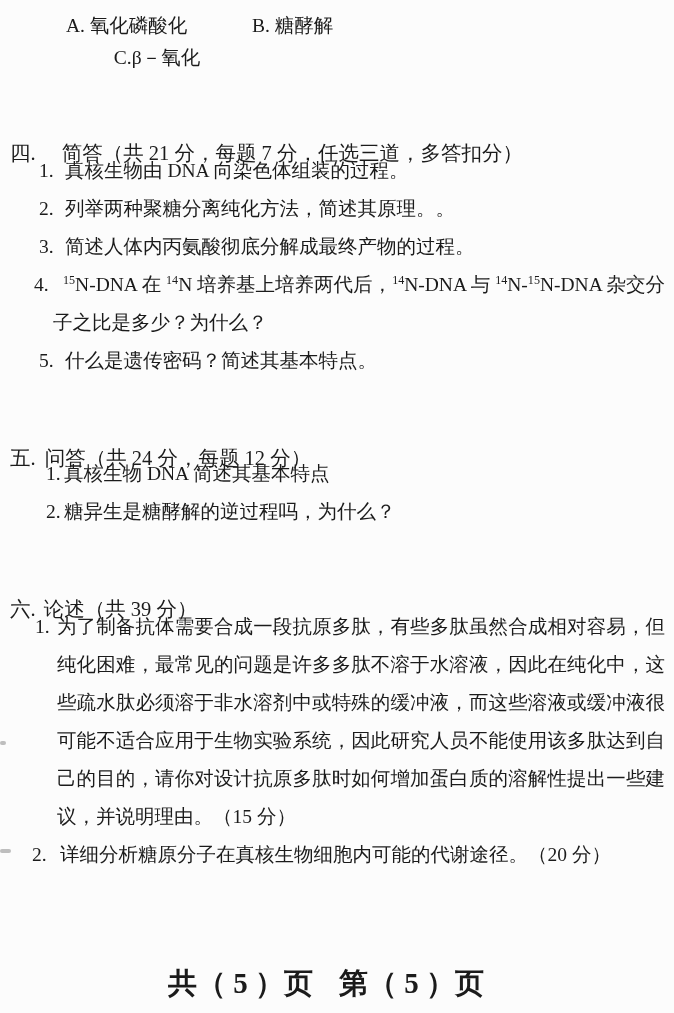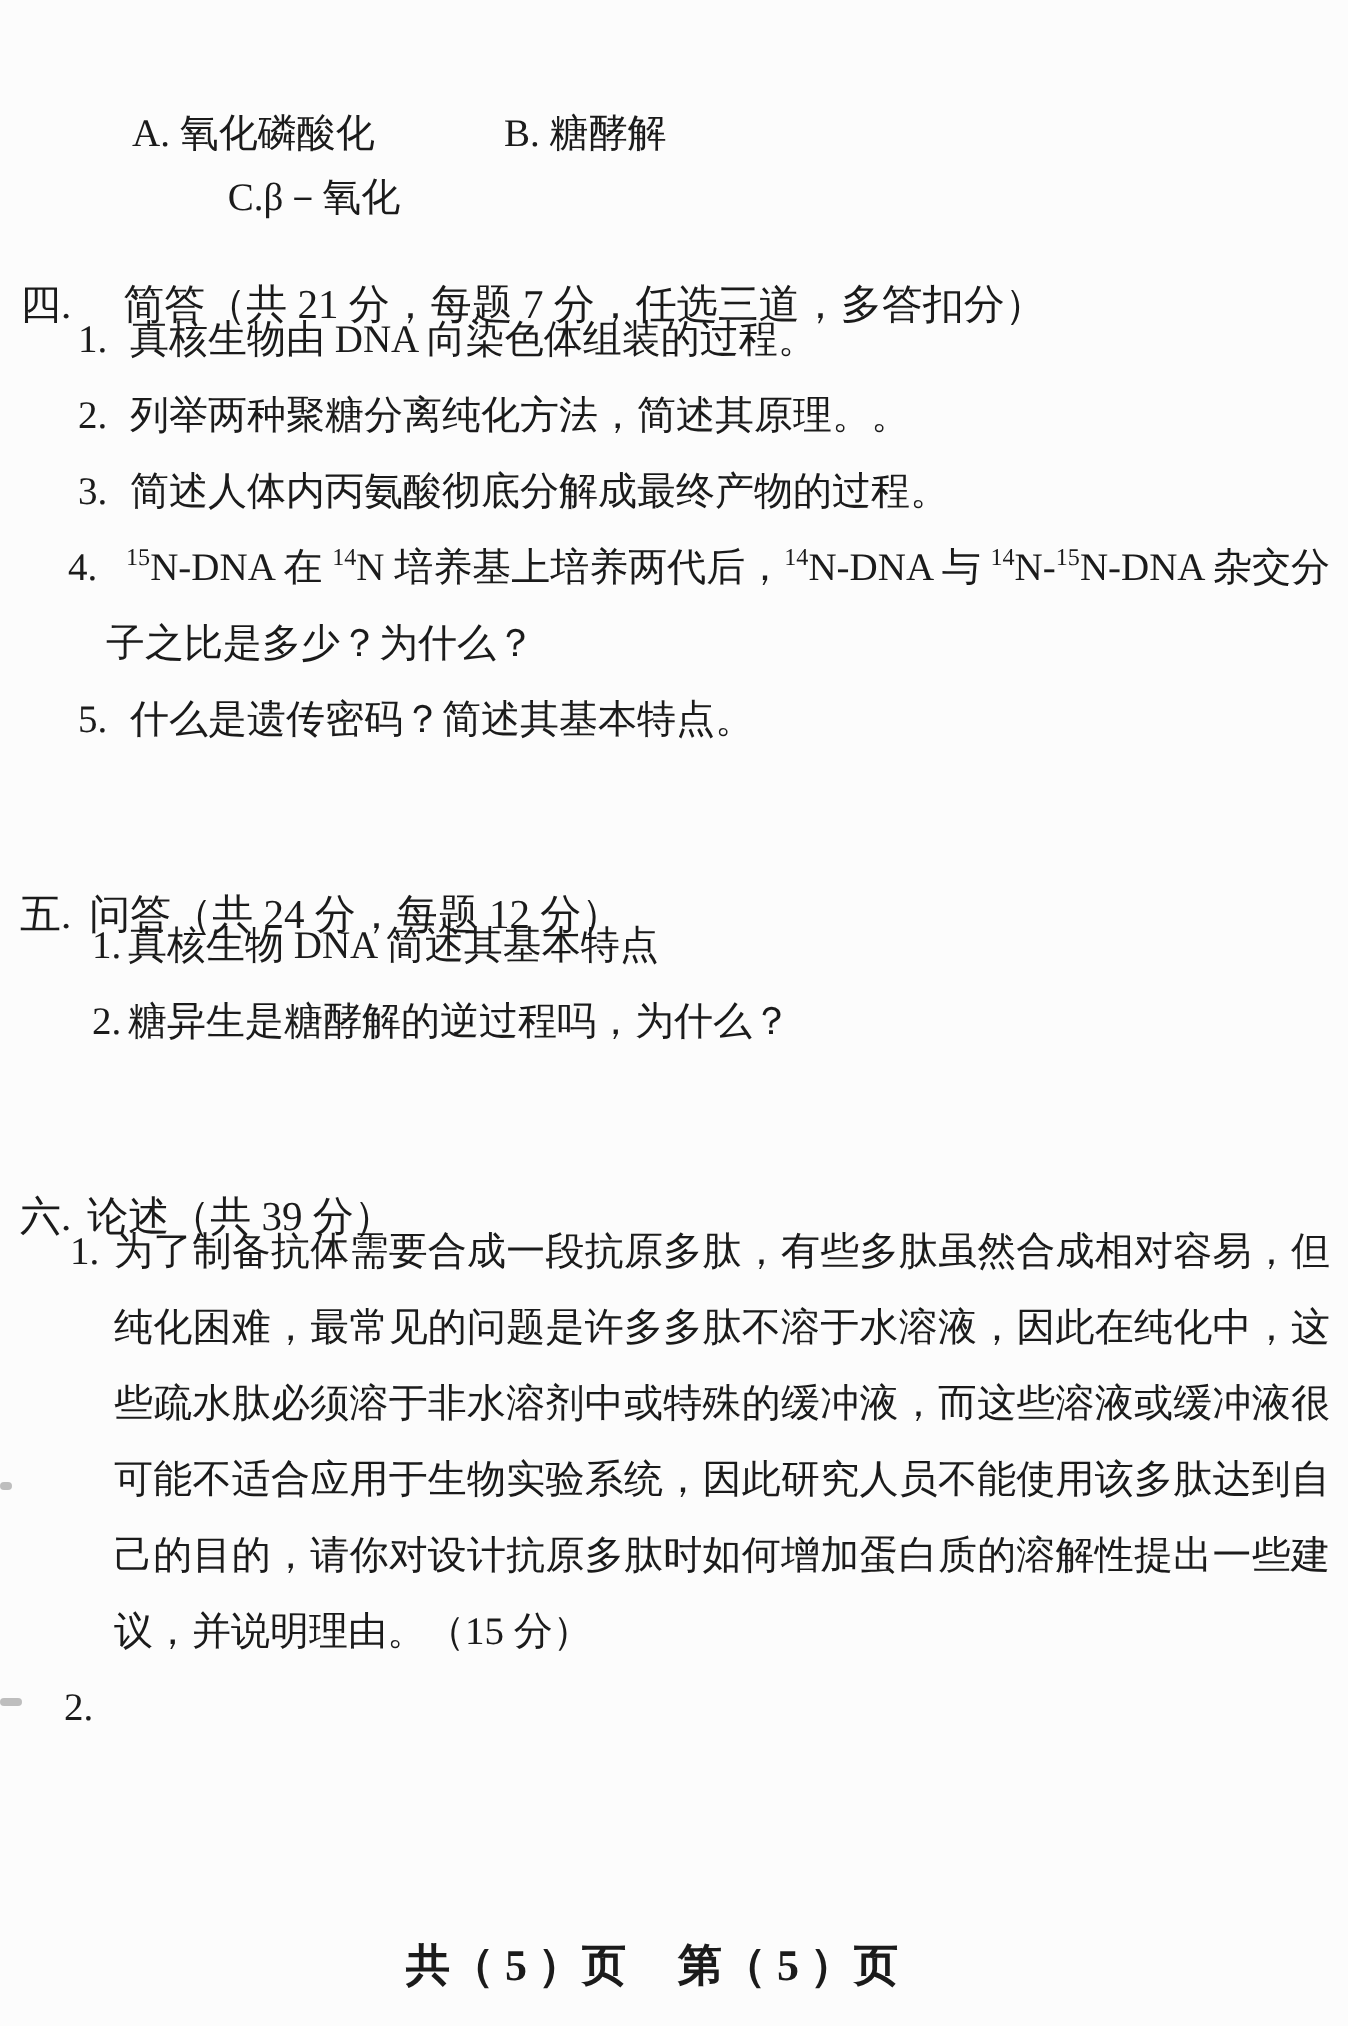--- a/index.html
+++ b/index.html
@@ -5,21 +5,21 @@
   html,body{margin:0;padding:0;background:#fcfcfc;}
   .page{
     position:relative;
     width:674px;height:1013px;
     background:#fcfcfc;
     color:#1b1b1b;
     font-family:"Liberation Serif","DejaVu Serif",serif;
     overflow:hidden;
   }
   
-  .opt-row{position:absolute;display:flex;font-size:19.5px;line-height:28px;margin-top:42px;}
+  .opt-row{position:absolute;display:flex;font-size:19.5px;line-height:28px;}
   .opt-row-1{top:12px;left:66px;}
   .opt-row-2{top:44px;left:64px;text-align:center;}
   .opt-row .opt:first-child{width:186px;}
   
   .heading{position:absolute;left:10px;font-size:20.5px;line-height:27px;white-space:nowrap;margin-top:36px;}
   .heading-four{top:104px;}
   .heading-five{top:409px;}
   .heading-six{top:560px;}
   .h-num{display:inline-block;}
   .heading-four .h-num{margin-right:26px;}
@@ -40,21 +40,21 @@
   .qlist-five .q-num{left:46px;}
   .qlist-six .q-item{padding-left:57px;padding-right:9px;text-align:justify;}
   .qlist-six .q-num{left:35px;}
   .qlist-six .q-item-last{padding-left:60px;text-align:left;}
   .qlist-six .q-item-last .q-num{left:32px;}
   sup{font-size:0.62em;line-height:0;vertical-align:super;}
   
   .footer{
     position:absolute;top:968px;left:0;width:652px;
     display:flex;justify-content:center;gap:26px;
-    font-size:22px;font-weight:bold;line-height:30px;
+    font-size:29px;font-weight:bold;line-height:30px;
   }
   
   .artifact{position:absolute;background:#8a8a8a;opacity:.55;border-radius:2px;}
   .artifact-1{left:0;top:741px;width:6px;height:4px;}
   .artifact-2{left:0;top:849px;width:11px;height:4px;}
 </style>
 </head>
 <body>
 
 <div class="page">
@@ -110,20 +110,21 @@
   <div class="heading heading-six">
     <span class="h-num">六.</span><span class="h-title">论述（共 39 分）</span>
   </div>
   <div class="qlist qlist-six">
     <div class="q-item">
       <span class="q-num">1.</span>
       <div class="q-text">为了制备抗体需要合成一段抗原多肽，有些多肽虽然合成相对容易，但纯化困难，最常见的问题是许多多肽不溶于水溶液，因此在纯化中，这些疏水肽必须溶于非水溶剂中或特殊的缓冲液，而这些溶液或缓冲液很可能不适合应用于生物实验系统，因此研究人员不能使用该多肽达到自己的目的，请你对设计抗原多肽时如何增加蛋白质的溶解性提出一些建议，并说明理由。（15 分）</div>
     </div>
     <div class="q-item q-item-last">
       <span class="q-num">2.</span>
+      <div class="q-text">详细分析糖原分子在真核生物细胞内可能的代谢途径。（20 分）</div>
     </div>
   </div>
 
   <div class="footer">
     <span>共（ 5 ）页</span>
     <span>第（ 5 ）页</span>
   </div>
 
   <div class="artifact artifact-1"></div>
   <div class="artifact artifact-2"></div>

